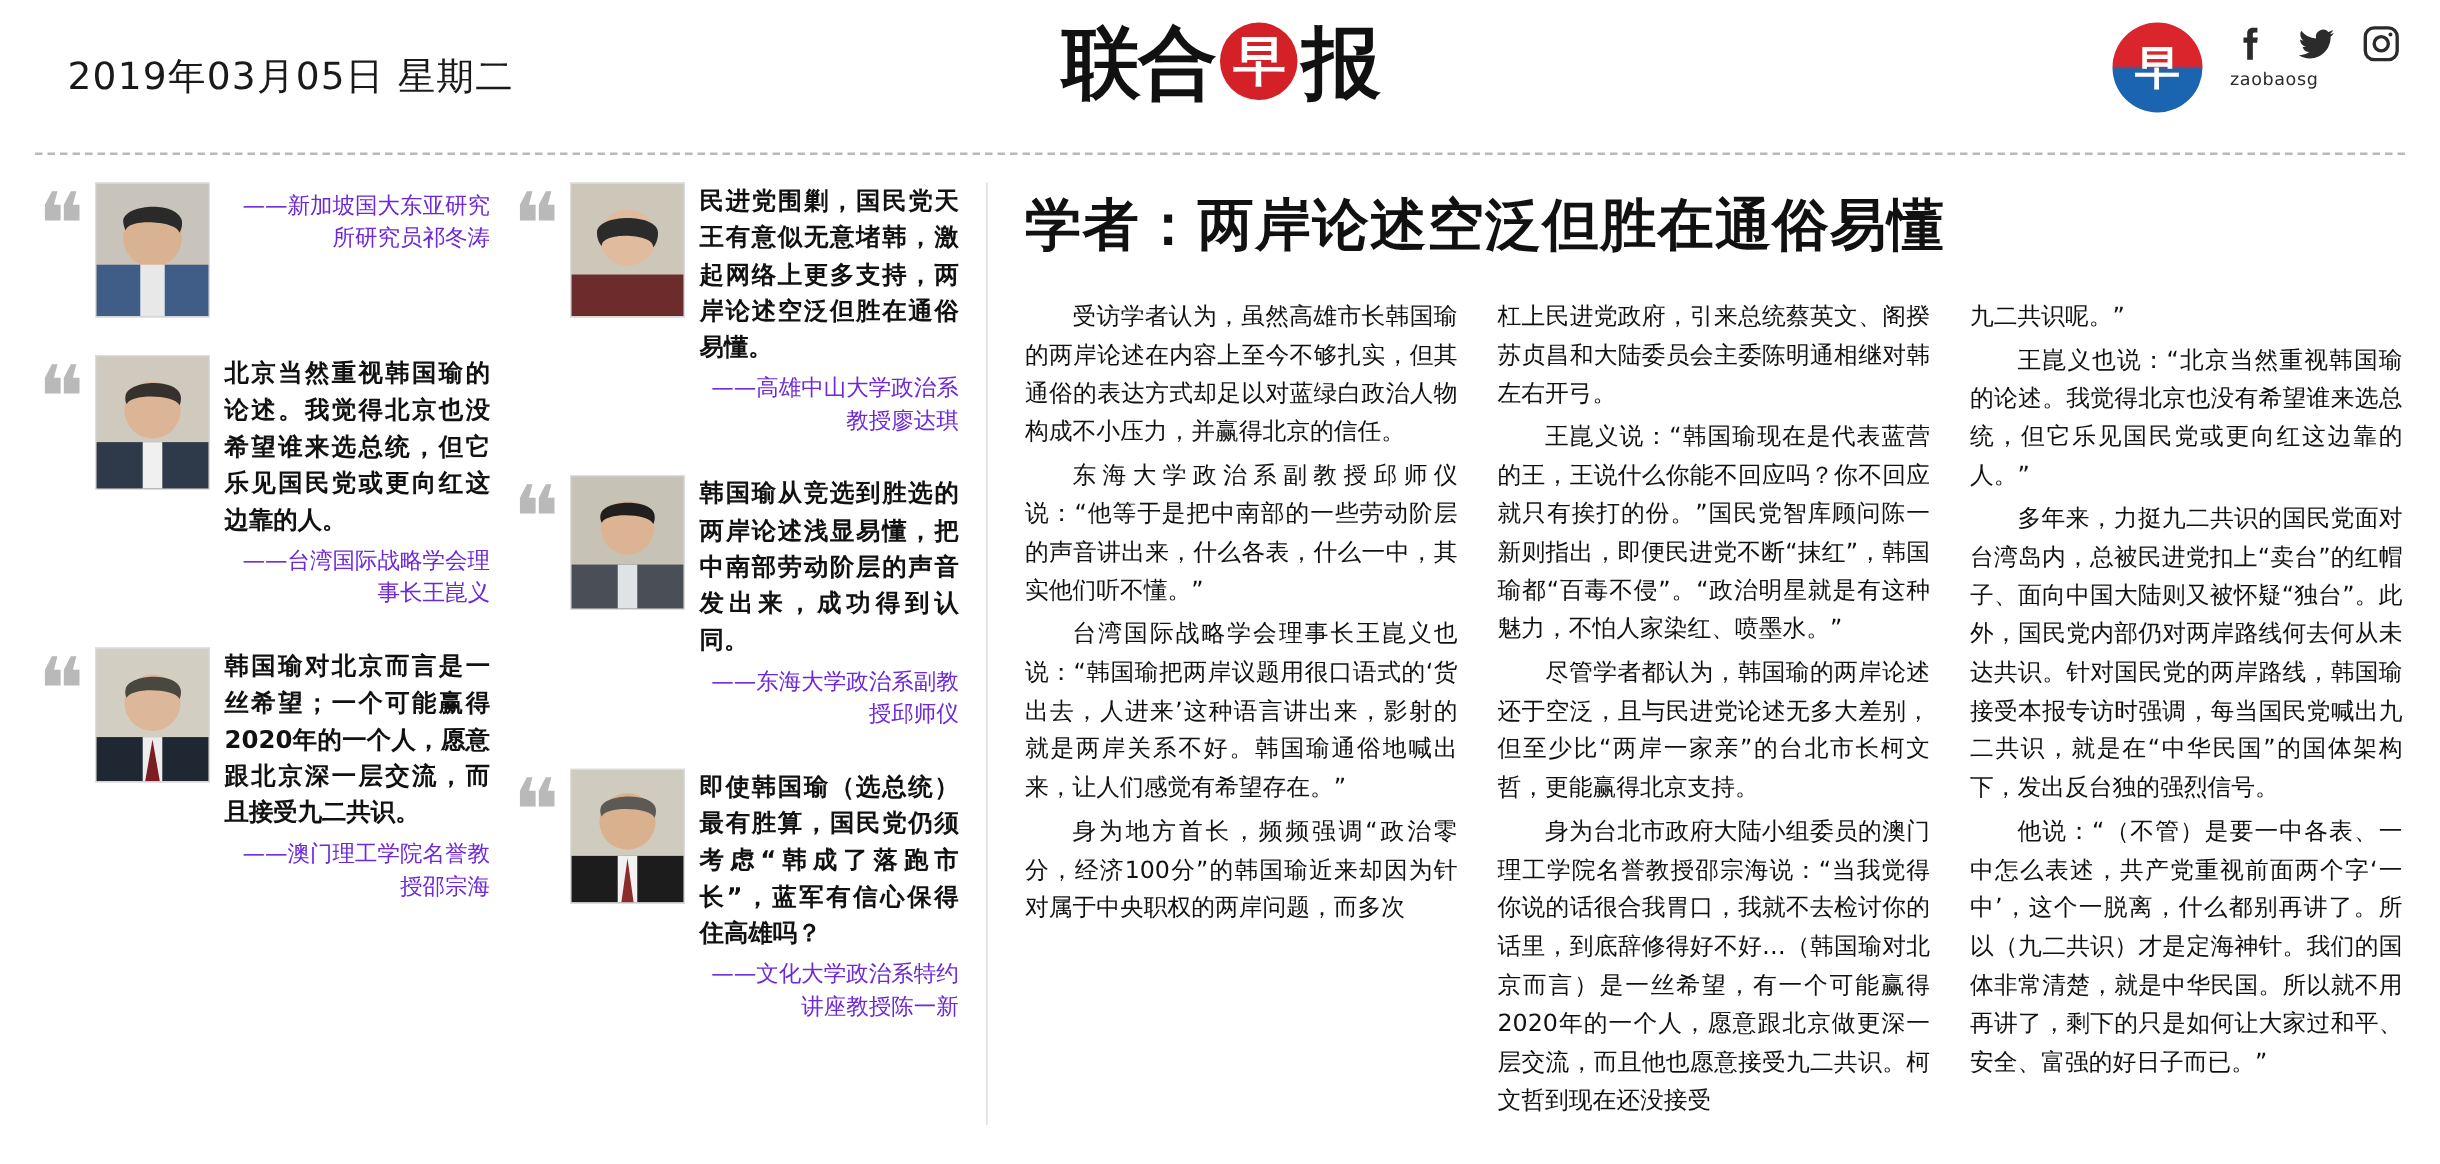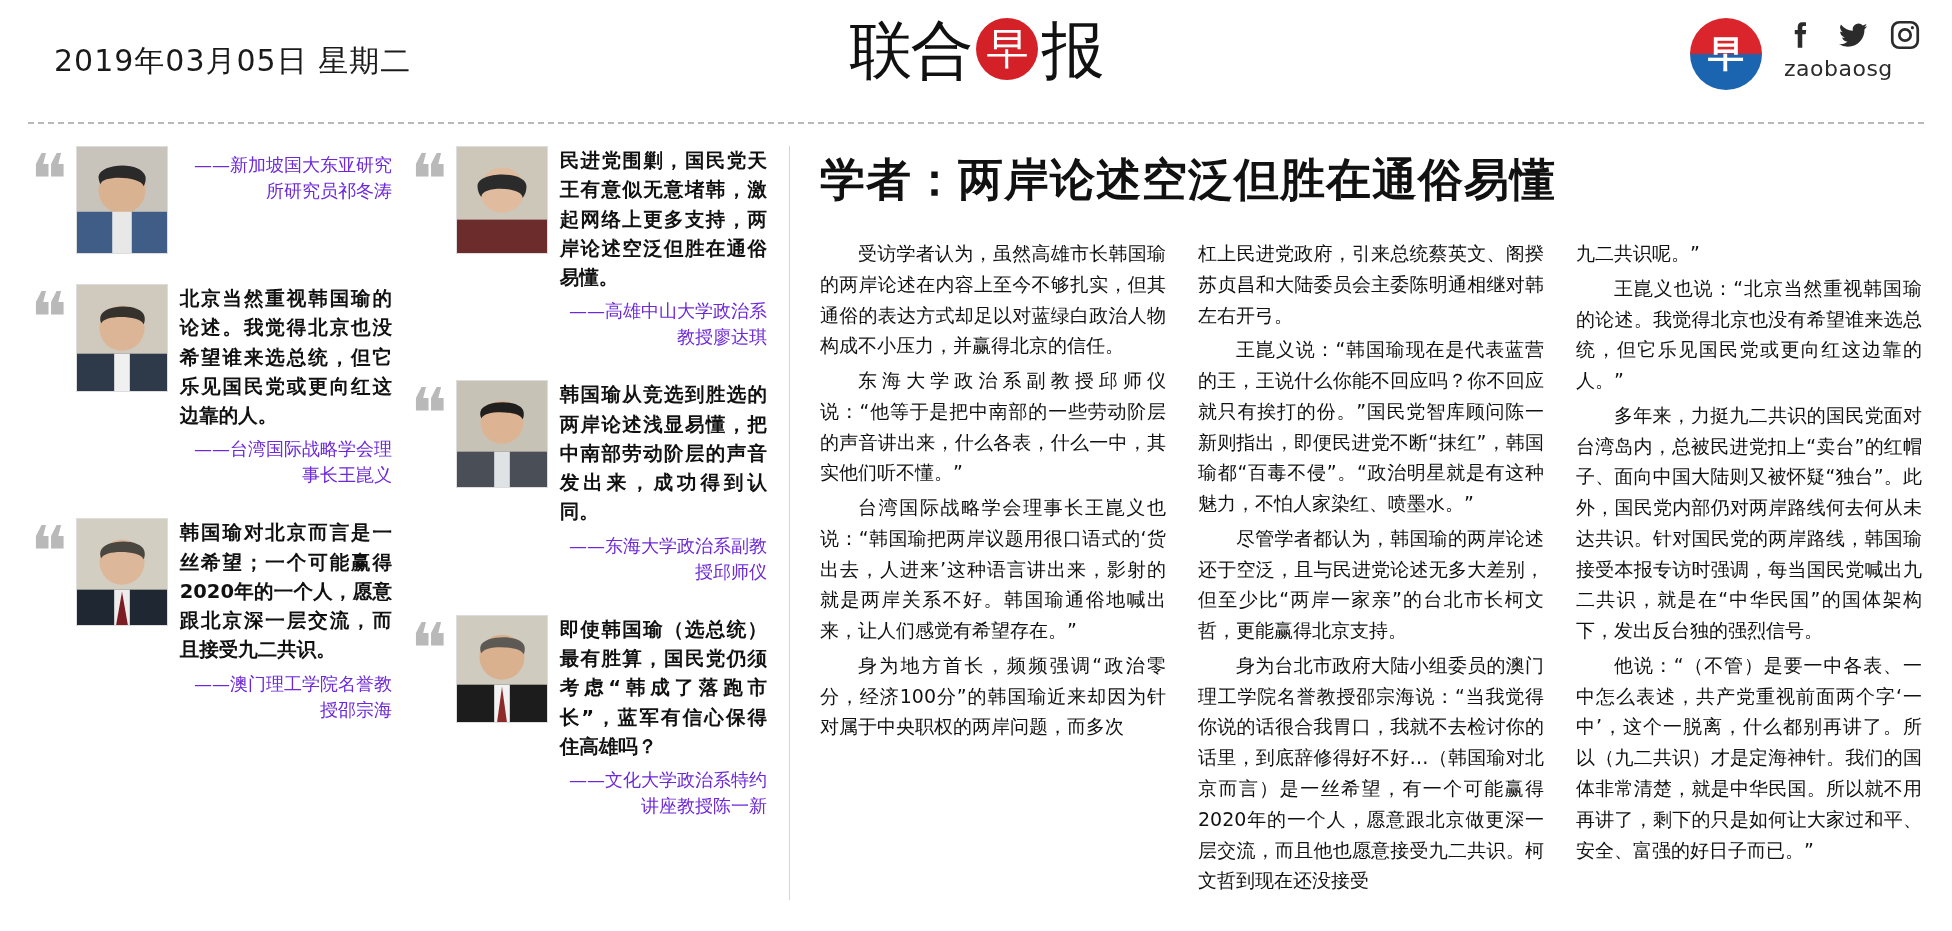--- a/index.html
+++ b/index.html
@@ -37,21 +37,21 @@
     top: 8px;
     display: flex;
     justify-content: center;
     align-items: center;
     pointer-events: none;
   }
   .logo {
     display: flex;
     align-items: center;
     font-size: 63px;
-    font-weight: normal;
+    font-weight: bold;
     color: #111;
     font-family: "DejaVu Sans", sans-serif;
     letter-spacing: -2px;
   }
   .logo .zao-badge {
     display: inline-flex;
     align-items: center;
     justify-content: center;
     width: 62px; height: 62px;
     border-radius: 50%;
@@ -76,21 +76,21 @@
     color: #fff;
     display: flex; align-items: center; justify-content: center;
     font-size: 36px; font-weight: bold;
     font-family: "DejaVu Sans", sans-serif;
     margin-right: 22px;
   }
   .social-right { display: flex; flex-direction: column; align-items: flex-start; }
   .social-icons { display: flex; gap: 18px; align-items: center; }
   .social-icons .ic { width: 34px; height: 34px; display: inline-block; color: #2b2b2b; }
   .social-handle {
-    font-size: 22px; color: #2b2b2b; margin-top: 4px; letter-spacing: .5px;
+    font-size: 14px; color: #2b2b2b; margin-top: 4px; letter-spacing: .5px;
     font-family: "DejaVu Sans", sans-serif;
   }
 
   .divider {
     border: none;
     border-top: 2px dashed #b9b9b9;
     margin: 0 28px;
   }
 
   

